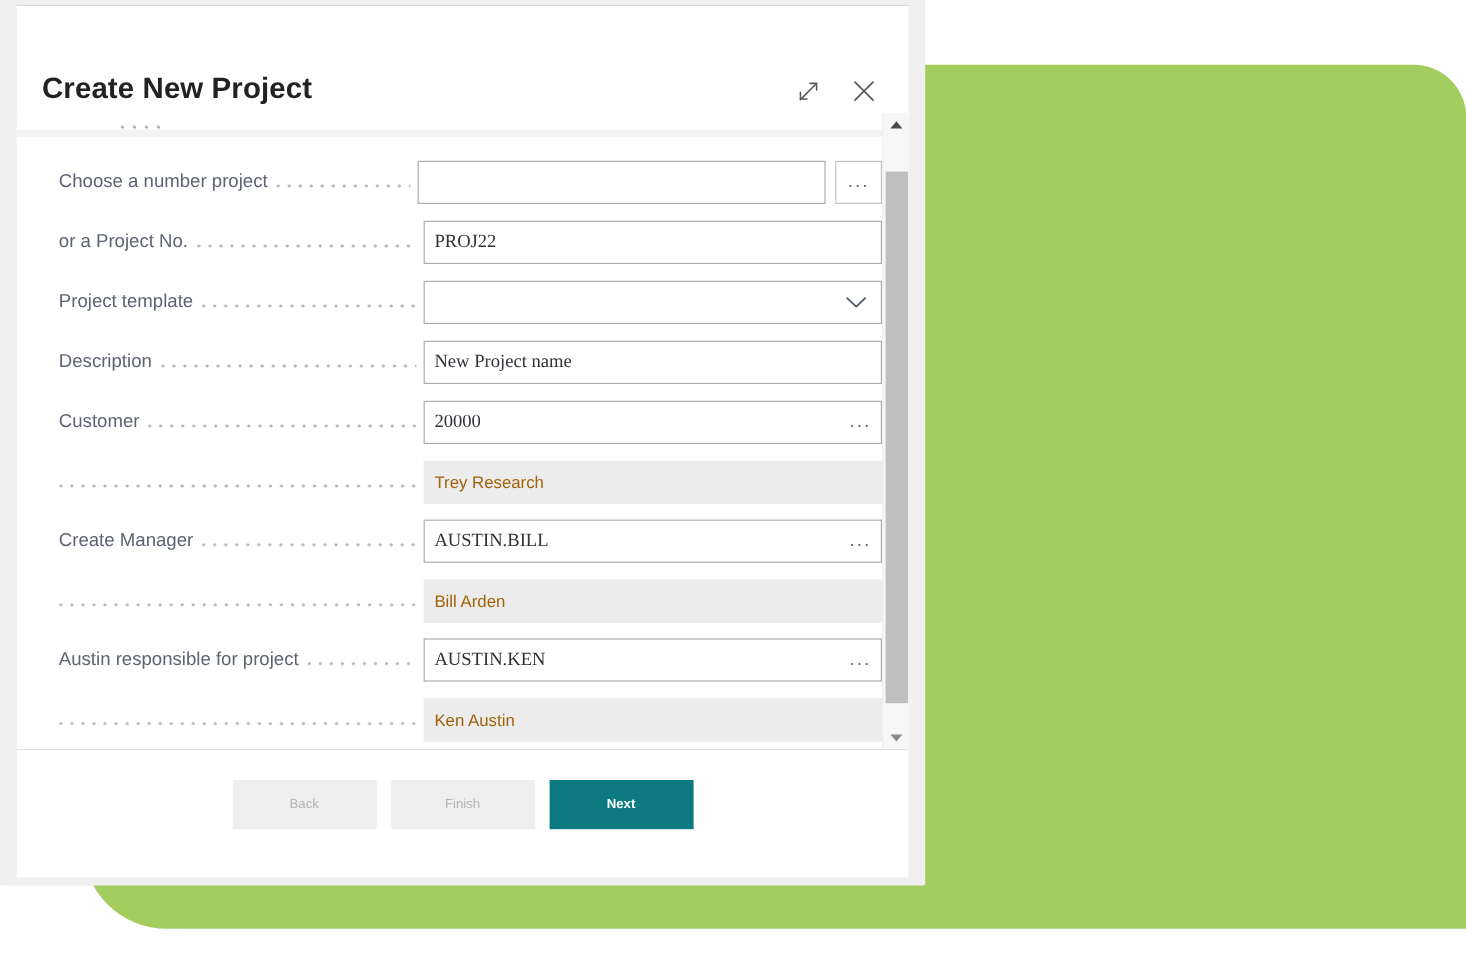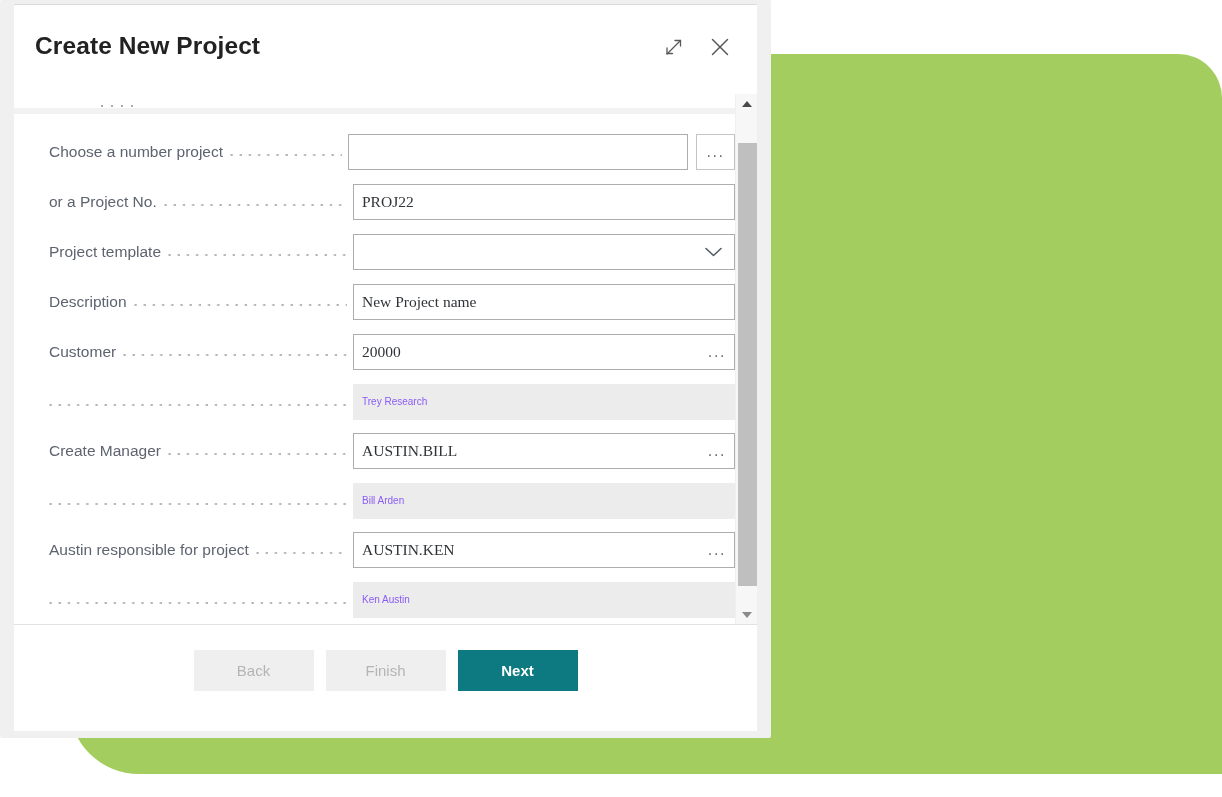--- a/index.html
+++ b/index.html
@@ -82,21 +82,21 @@
     flex-direction: column;
   }
 
   
   .titlebar {
     position: relative;
     height: 88px;
     flex: 0 0 88px;
     background: #ffffff;
     display: flex;
-    align-items: center;
+    align-items: flex-end;
     padding: 0 24px 0 21px;
   }
   .title-text {
     font-size: 24.5px;
     font-weight: bold;
     color: #222222;
     letter-spacing: .1px;
     flex: 1 1 auto;
     line-height: 1;
     padding-bottom: 6px;
@@ -216,22 +216,22 @@
     font-family: Liberation Serif, serif;
   }
   .input.narrow { width: 340px; padding-right: 8px; }
   .input.plain  { padding-right: 8px; }
 
   .readonly {
     width: 382px;
     height: 36px;
     border: 1px solid transparent;
     background: #ececec;
-    font-size: 10px;
-    color: #8b5cf6;
+    font-size: 14px;
+    color: #a16207;
     display: flex;
     align-items: center;
     padding: 4px 8px;
     line-height: 1;
   }
 
   .ellipsis-in {
     position: absolute;
     right: 9px;
     top: 50%;
@@ -316,21 +316,21 @@
     align-items: flex-start;
     justify-content: center;
     padding-top: 25px;
     gap: 12px;
   }
   .btn {
     height: 41px;
     min-width: 120px;
     padding: 0 18px;
     border: none;
-    font-size: 15px;
+    font-size: 11px;
     font-family: "Liberation Sans", sans-serif;
     display: flex;
     align-items: center;
     justify-content: center;
     line-height: 1;
     cursor: pointer;
   }
   .btn.disabled {
     background: #efefef;
     color: #b4b4b4;

